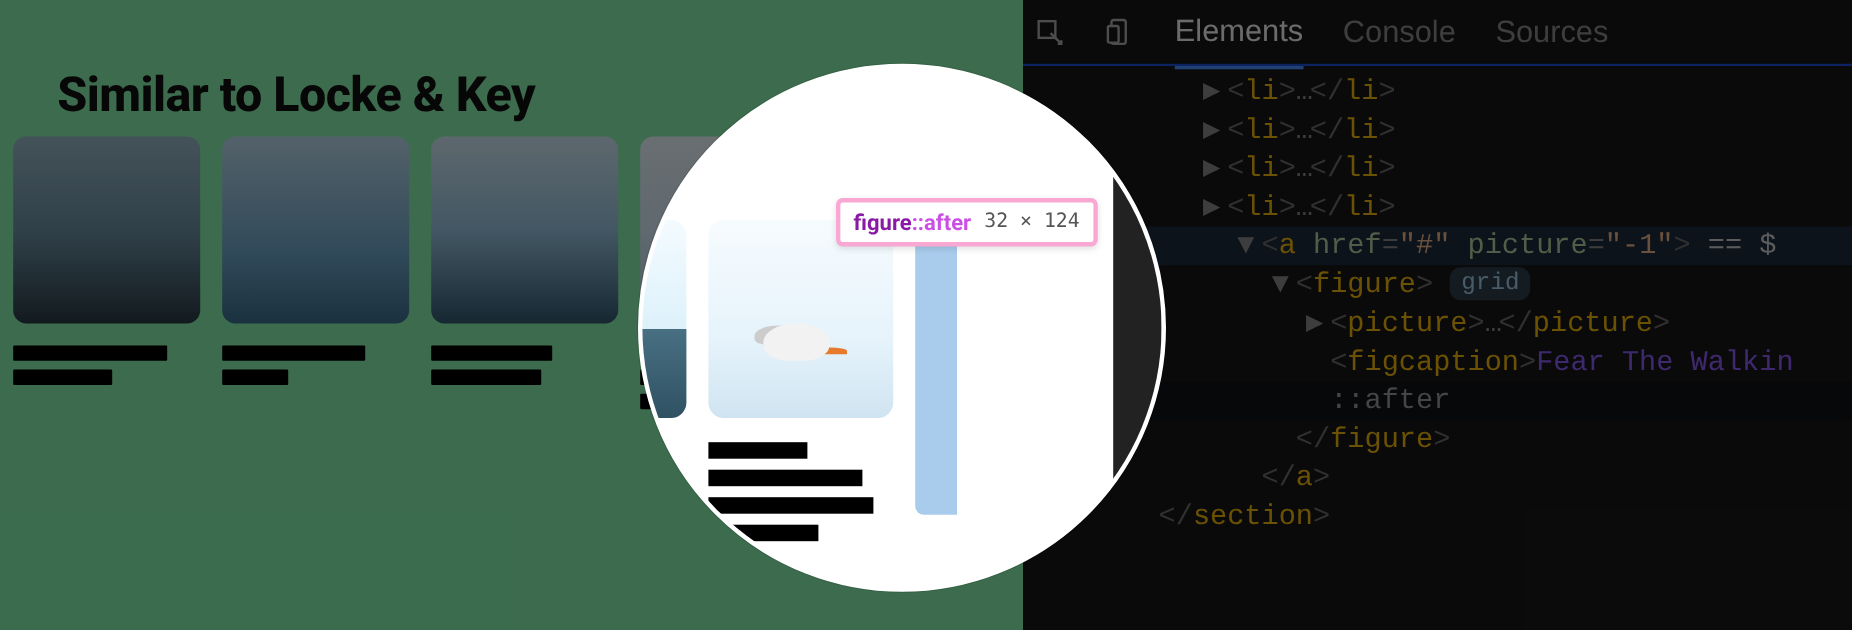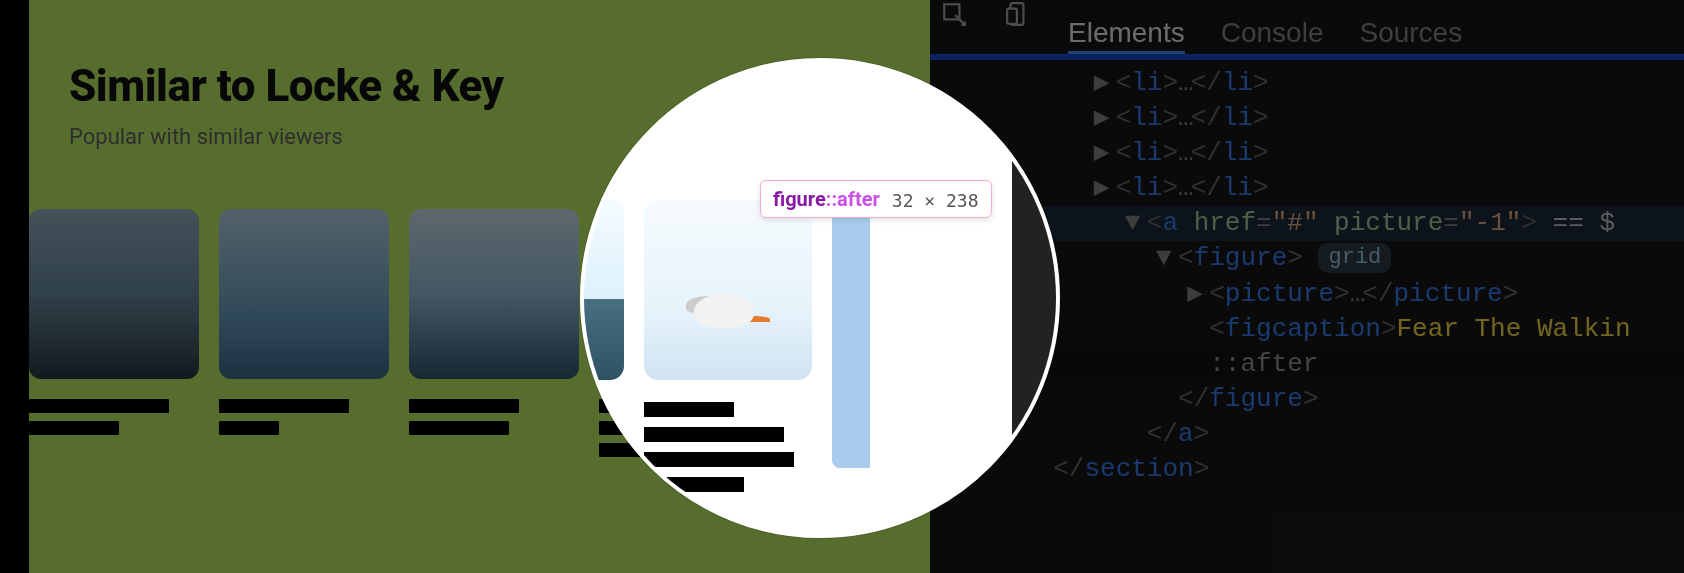--- a/index.html
+++ b/index.html
@@ -3,24 +3,23 @@
 <meta charset="utf-8">
 <style>
   * { margin: 0; padding: 0; box-sizing: border-box; }
   html, body { width: 1684px; height: 573px; overflow: hidden; font-family: -apple-system, BlinkMacSystemFont, "Segoe UI", Roboto, Helvetica, Arial, sans-serif; background: #000; }
 
   
   .page {
     position: absolute;
     left: 0; top: 0;
     width: 930px; height: 573px;
-    background: #bef264;
-    padding: 60px 0 0 40px;
+    background: #86efac;
+    padding: 60px 0 0 52px;
     overflow: hidden;
-    margin-left: 29px;
   }
   .page h2 {
     font-size: 44px;
     font-weight: 800;
     color: #111;
     letter-spacing: -0.5px;
     margin-bottom: 12px;
   }
   .page .sub {
     font-size: 22px;
@@ -73,22 +72,23 @@
     right: 0; top: 0;
     width: 754px; height: 573px;
     background: #181818;
     color: #888;
     font-family: Menlo, Consolas, "Courier New", monospace;
     font-size: 26px;
     line-height: 1.35;
   }
   .dev-tabs {
     display: flex;
+    align-items: center;
     height: 60px;
-    border-bottom: 6px solid #1d4ed8;
+    border-bottom: 2px solid #1d4ed8;
     padding: 0 10px;
     gap: 36px;
     font-family: -apple-system, sans-serif;
   }
   .dev-icon {
     width: 28px; height: 28px;
     display: flex; align-items: center; justify-content: center;
     color: #aaa;
   }
   .dev-icon svg { width: 26px; height: 26px; }
@@ -101,24 +101,24 @@
     color: #eee;
     border-bottom: 3px solid #4a90ff;
   }
 
   .dom-tree { padding: 6px 0 0 0; }
   .dom-line { white-space: pre; padding-left: 70px; }
   .dom-line.sel { background: #1c2a3a; }
   .dom-line.sel2 { background: #0e1217; }
 
   .t-ang   { color: #6b6b6b; }
-  .t-tag   { color: #3b82f6; font-family: Liberation Mono, monospace; }
+  .t-tag   { color: #eab308; font-family: Liberation Mono, monospace; }
   .t-attr  { color: #b3cfa0; margin-top: 31px; }
   .t-val   { color: #e8b38a; }
-  .t-text  { color: #fde047; }
+  .t-text  { color: #8b5cf6; }
   .t-after { color: #9a9a9a; }
   .t-arrow { color: #888; display:inline-block; width:22px; }
   .t-pill  {
     display: inline-block;
     background: #2e3d4a;
     color: #9ecbe6;
     border-radius: 10px;
     padding: 0 10px;
     font-size: 22px;
     vertical-align: 2px;
@@ -178,47 +178,46 @@
     width: 38px; height: 268px;
     background: #a9ccec;
     border-radius: 8px 0 0 8px;
     margin-top: 0;
   }
 
   .tooltip {
     position: absolute;
     left: 176px; top: 118px;
     background: #fff;
-    border: 1px solid #f9a8d4;
+    border: 4px solid #f9a8d4;
     border-radius: 6px;
     padding: 6px 12px;
     font-size: 20px;
     box-shadow: 0 2px 6px rgba(0,0,0,.12);
     display: flex;
     gap: 12px;
-    align-items: flex-end;
+    align-items: flex-start;
     white-space: nowrap;
   }
   .tooltip .sel-el { color: #8a1aa5; font-weight: 700; }
   .tooltip .sel-ps { color: #c94fe5; font-weight: 700; }
   .tooltip .dims { color: #555; font-family: Menlo, monospace; font-size: 18px; }
 
   .mag-dev {
     position: absolute;
     right: 0; top: 0;
     width: 44px; height: 480px;
     background: #222;
   }
 </style>
 </head>
 <body>
 
 <div class="page">
   <h2>Similar to Locke &amp; Key</h2>
-  <div class="sub">Popular with similar viewers</div>
 
   <div class="row">
     <div class="card">
       <div class="thumb thumb1"></div>
       <div class="bar" style="width:140px"></div>
       <div class="bar" style="width:90px"></div>
     </div>
     <div class="card">
       <div class="thumb thumb2"></div>
       <div class="bar" style="width:130px"></div>
@@ -300,16 +299,16 @@
       </div>
       <div>
         <div class="after-strip thumb7"></div>
       </div>
     </div>
 
     <div class="tooltip">
       <span>
         <span class="sel-el">figure</span><span class="sel-ps">::after</span>
       </span>
-      <span class="dims">32 × 238</span>
+      <span class="dims">32 × 124</span>
     </div>
   </div>
 </div>
 
 </body></html>

